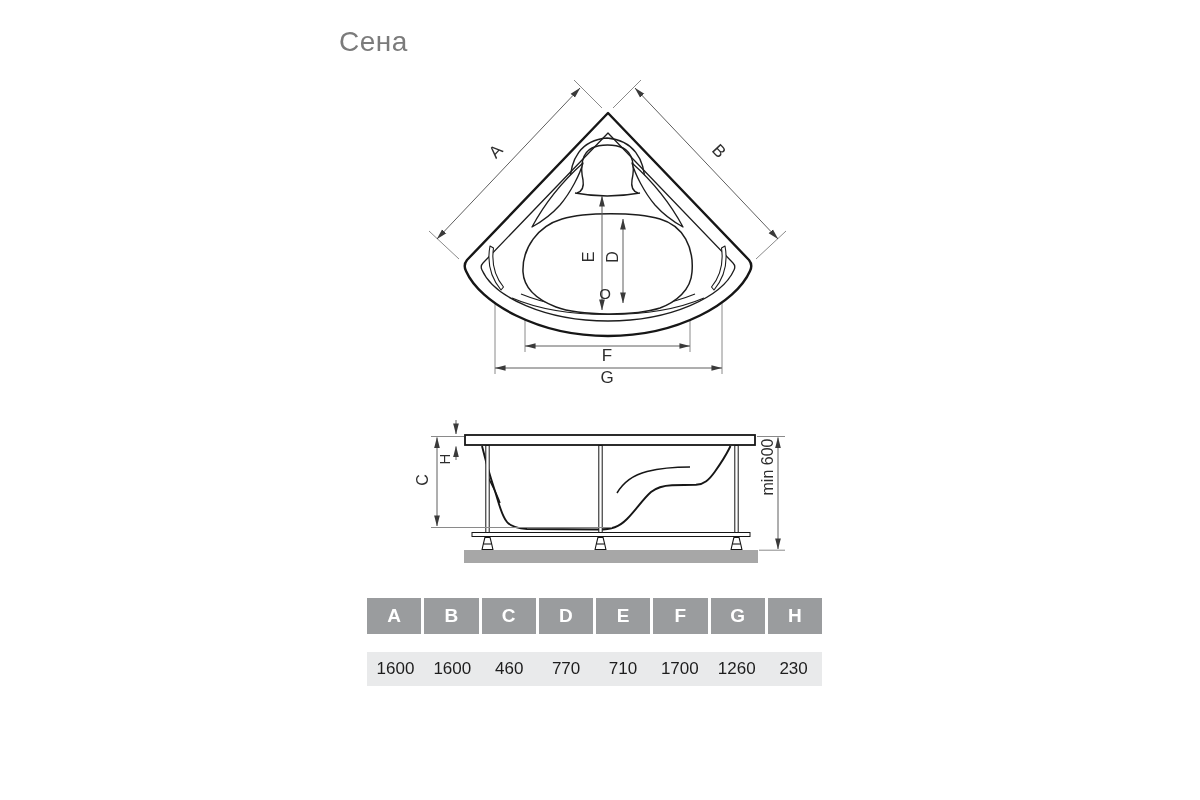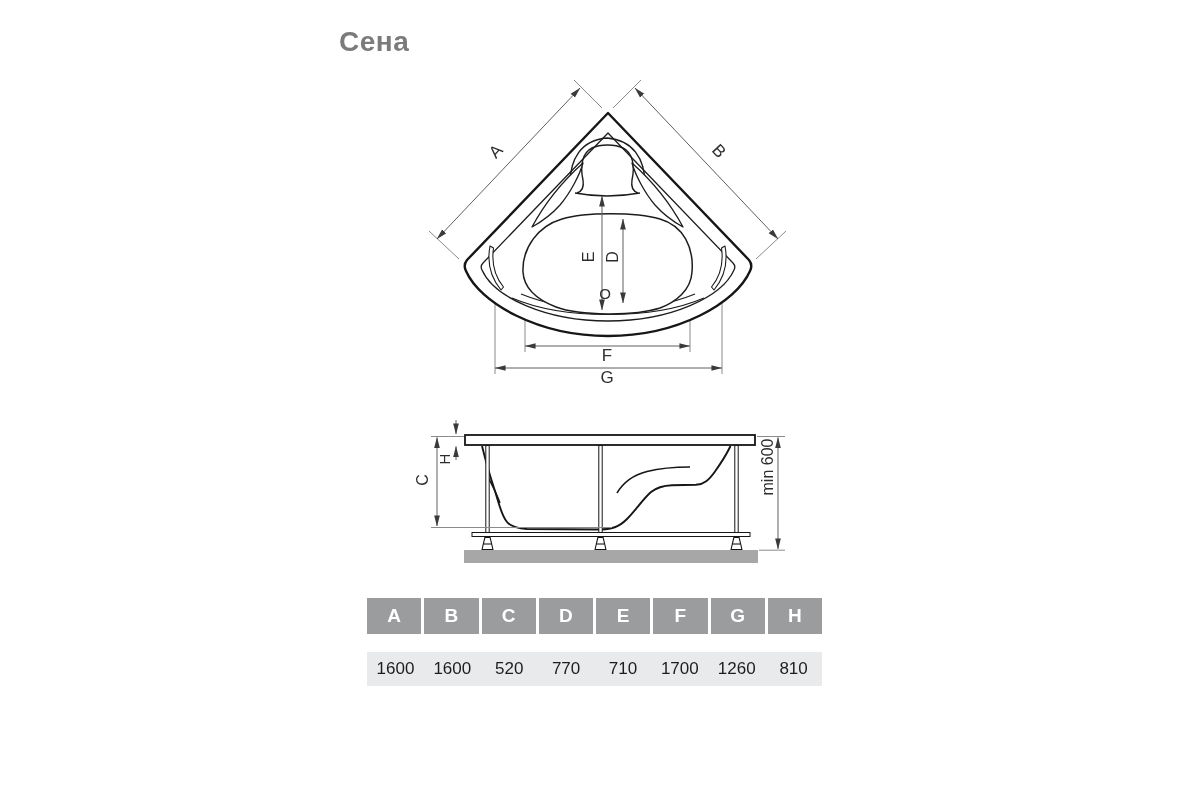--- a/index.html
+++ b/index.html
@@ -2,21 +2,21 @@
 <html><head>
 <meta charset="utf-8">
 <style>
   html,body{margin:0;padding:0;}
   body{
     width:1200px;height:800px;position:relative;background:#ffffff;
     font-family:"Liberation Sans",sans-serif;overflow:hidden;
   }
   .page-title{
     position:absolute;left:339px;top:26px;
-    font-size:28px;font-weight:700;color:#7b7b7b;letter-spacing:0.5px;
+    font-size:28px;font-weight:400;color:#7b7b7b;letter-spacing:0.5px;
   }
   .diagram-svg{position:absolute;left:0;top:0;}
   .spec-table{position:absolute;left:367px;top:598px;width:455px;}
   .spec-table .hdr-row{display:flex;gap:3px;height:36px;}
   .spec-table .hdr-cell{
     flex:1;background:#9a9c9e;color:#ffffff;font-weight:700;font-size:19px;
     display:flex;align-items:center;justify-content:center;
   }
   .spec-table .val-row{
     display:flex;height:34px;margin-top:18px;background:#e9eaeb;
@@ -180,20 +180,20 @@
     <div class="hdr-cell">C</div>
     <div class="hdr-cell">D</div>
     <div class="hdr-cell">E</div>
     <div class="hdr-cell">F</div>
     <div class="hdr-cell">G</div>
     <div class="hdr-cell">H</div>
   </div>
   <div class="val-row">
     <div class="val-cell">1600</div>
     <div class="val-cell">1600</div>
-    <div class="val-cell">520</div>
+    <div class="val-cell">460</div>
     <div class="val-cell">770</div>
     <div class="val-cell">710</div>
     <div class="val-cell">1700</div>
     <div class="val-cell">1260</div>
-    <div class="val-cell">810</div>
+    <div class="val-cell">230</div>
   </div>
 </div>
 
 </body></html>

